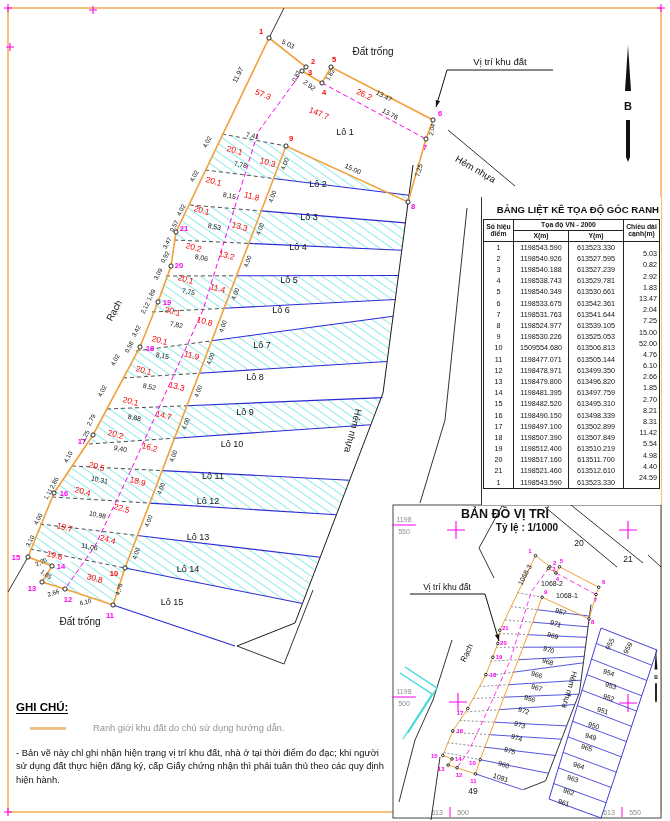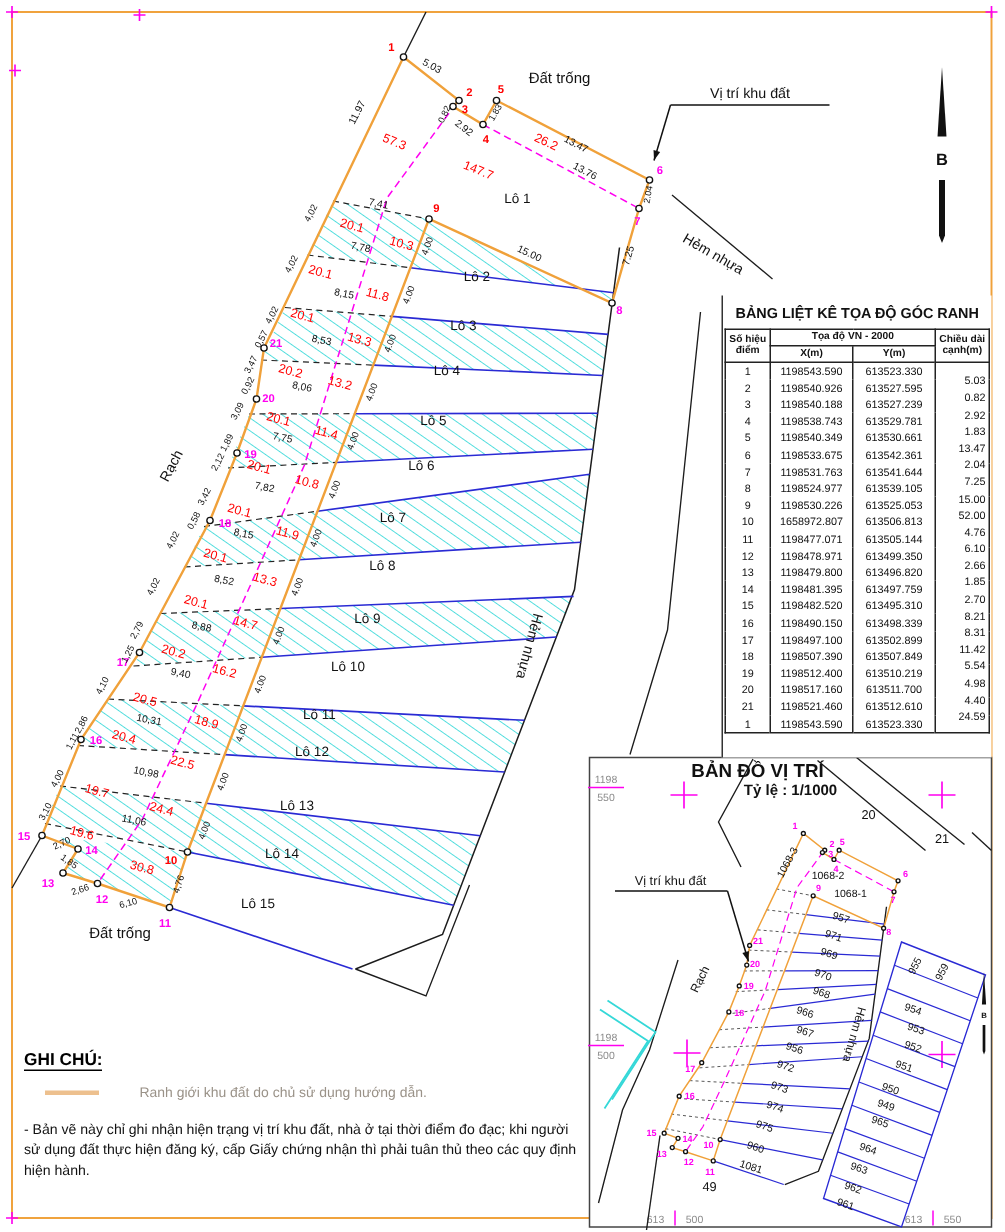--- a/index.html
+++ b/index.html
@@ -1,21 +1,21 @@
 <!DOCTYPE html>
 <html><head>
 <meta charset="utf-8">
 <style>
   html,body{margin:0;padding:0;background:#fff;}
   .page{position:relative;width:670px;height:821px;background:#fff;overflow:hidden;
         font-family:"Liberation Sans",sans-serif;}
   #survey-svg{position:absolute;left:0;top:0;z-index:1;}
   .overlay{position:absolute;z-index:2;}
   #table-box{left:481px;top:197px;width:179px;height:308px;background:#fff;border-left:1px solid #333;}
-  #table-title{margin:7px 2px 4px 2px;text-align:center;font-weight:bold;font-size:9.6px;color:#111;}
+  #table-title{margin:7px 2px 4px 2px;text-align:right;font-weight:bold;font-size:9.6px;color:#111;}
   #coord-table{margin:0 auto;border-collapse:collapse;border:1.4px solid #222;table-layout:fixed;}
   #coord-table th{border:1px solid #222;font-size:6.8px;line-height:1.15;font-weight:bold;padding:1px 0;text-align:center;color:#111;}
   #coord-table td{border-left:1px solid #222;font-size:7.2px;height:11.2px;padding:0;text-align:center;color:#111;overflow:visible;}
   #coord-table td:first-child{border-left:none;}
   .len-cell{position:relative;}
   .lenv{position:absolute;right:2px;bottom:-5.4px;font-size:7.2px;background:transparent;}
   #loc-title{left:371px;top:507px;width:268px;text-align:center;font-weight:bold;font-size:12.5px;color:#111;}
   #loc-scale{left:393px;top:522px;width:268px;text-align:center;font-weight:bold;font-size:10px;color:#111;}
   #notes{left:16px;top:697px;width:376px;}
   #ghi-chu{display:inline-block;font-weight:bold;font-size:11.5px;color:#000;border-bottom:1.7px solid #000;padding-bottom:0;}
@@ -496,21 +496,21 @@
           <tr>
             <td>9</td>
             <td>1198530.226</td>
             <td>613525.053</td>
             <td class="len-cell">
               <div class="lenv">52.00</div>
             </td>
           </tr>
           <tr>
             <td>10</td>
-            <td>1658972.807</td>
+            <td>1509554.680</td>
             <td>613506.813</td>
             <td class="len-cell">
               <div class="lenv">4.76</div>
             </td>
           </tr>
           <tr>
             <td>11</td>
             <td>1198477.071</td>
             <td>613505.144</td>
             <td class="len-cell">

